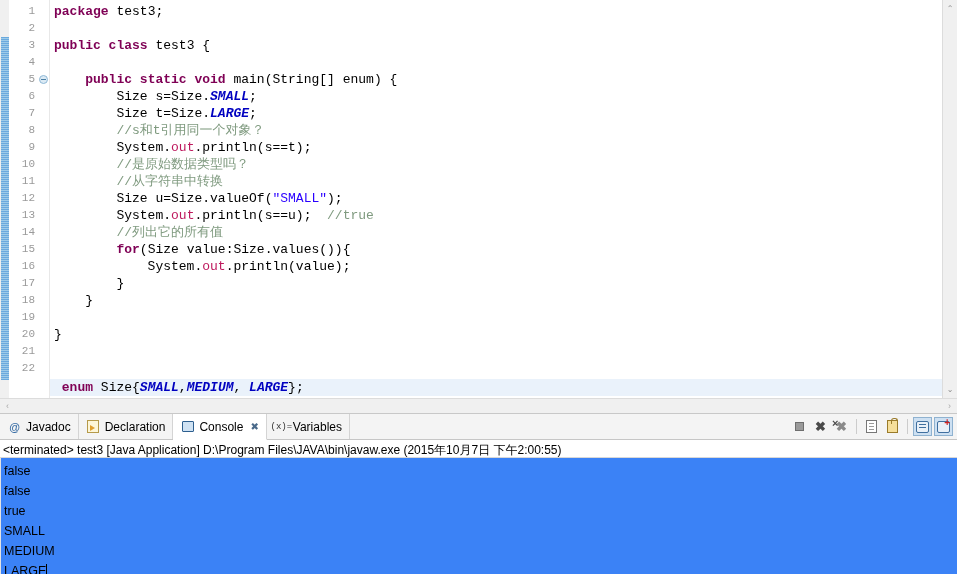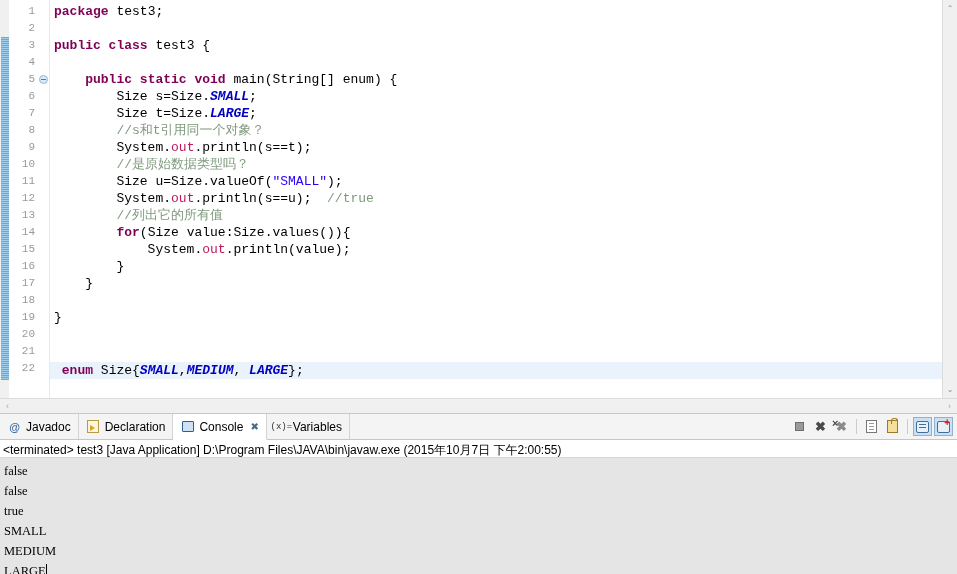--- a/index.html
+++ b/index.html
@@ -394,24 +394,24 @@
     border-bottom: 1px solid #d8d8d8;
     white-space: nowrap;
     background: #ffffff;
     height: 18px;
     line-height: 15px;
     box-sizing: border-box;
   }
   .console-out {
     flex: 1;
     padding: 3px 0 0 3px;
-    font-family: Liberation Serif, serif;
+    font-family: Liberation Sans, sans-serif;
     font-size: 12.5px;
     color: #000;
-    background: #e5e5e5;
+    background: #3b82f6;
     overflow: hidden;
     border-left: 1px solid #e4e4e4;
   }
   .console-out .oline {
     height: 20px;
     line-height: 20px;
     white-space: pre;
     position: relative;
   }
   .caret {
@@ -490,20 +490,21 @@
           <div class="code-line"><span class="kw">package </span><span class="plain">test3;</span></div>
           <div class="code-line">&nbsp;</div>
           <div class="code-line"><span class="kw">public class </span><span class="plain">test3 {</span></div>
           <div class="code-line">&nbsp;</div>
           <div class="code-line"><span class="plain">    </span><span class="kw">public static void </span><span class="plain">main(String[] enum) {</span></div>
           <div class="code-line"><span class="plain">        Size s=Size.</span><span class="sfld">SMALL</span><span class="plain">;</span></div>
           <div class="code-line"><span class="plain">        Size t=Size.</span><span class="sfld">LARGE</span><span class="plain">;</span></div>
           <div class="code-line"><span class="cmt">        //s和t引用同一个对象？</span></div>
           <div class="code-line"><span class="plain">        System.</span><span class="fld">out</span><span class="plain">.println(s==t);</span></div>
           <div class="code-line"><span class="cmt">        //是原始数据类型吗？</span></div>
+          <div class="code-line"><span class="cmt">        //从字符串中转换</span></div>
           <div class="code-line"><span class="plain">        Size u=Size.</span><span class="smth">valueOf</span><span class="plain">(</span><span class="str">"SMALL"</span><span class="plain">);</span></div>
           <div class="code-line"><span class="plain">        System.</span><span class="fld">out</span><span class="plain">.println(s==u);  </span><span class="cmt">//true</span></div>
           <div class="code-line"><span class="cmt">        //列出它的所有值</span></div>
           <div class="code-line"><span class="plain">        </span><span class="kw">for</span><span class="plain">(Size value:Size.</span><span class="smth">values</span><span class="plain">()){</span></div>
           <div class="code-line"><span class="plain">            System.</span><span class="fld">out</span><span class="plain">.println(value);</span></div>
           <div class="code-line"><span class="plain">        }</span></div>
           <div class="code-line"><span class="plain">    }</span></div>
           <div class="code-line">&nbsp;</div>
           <div class="code-line"><span class="plain">}</span></div>
           <div class="code-line highlight"><span class="plain"> </span><span class="kw">enum</span><span class="plain"> Size{</span><span class="sfld">SMALL</span><span class="plain">,</span><span class="sfld">MEDIUM</span><span class="plain">, </span><span class="sfld">LARGE</span><span class="plain">};</span></div>

